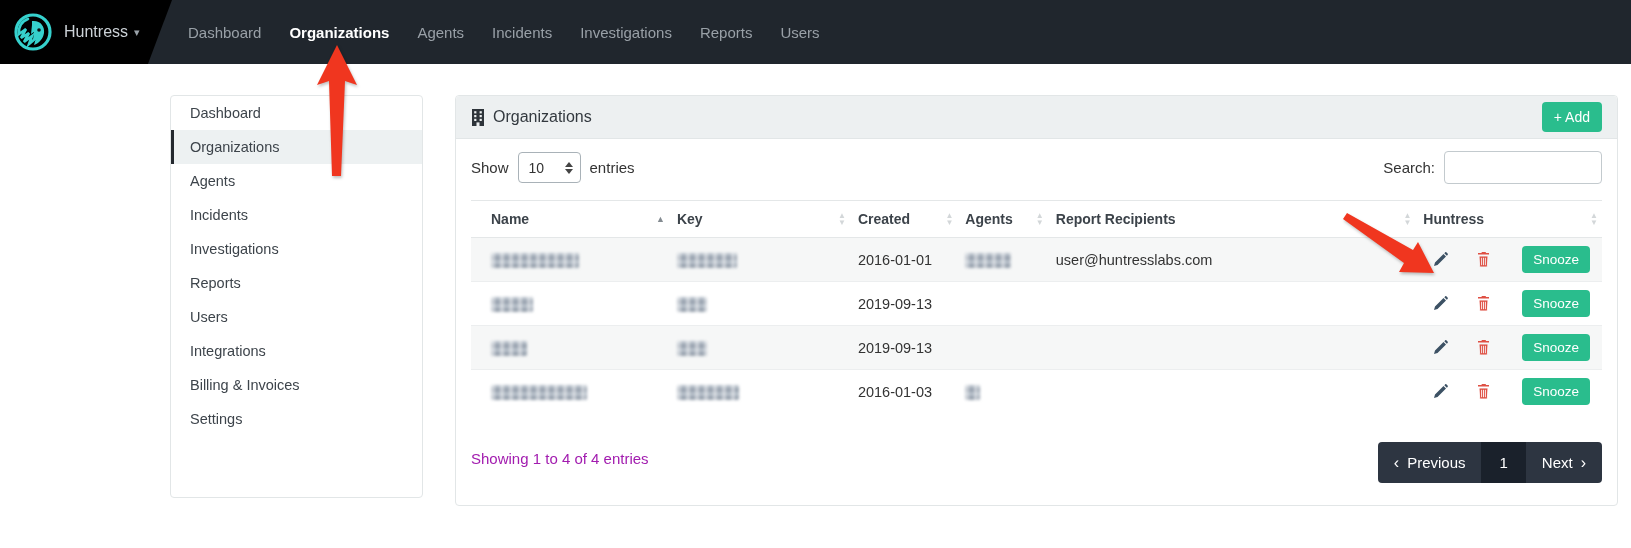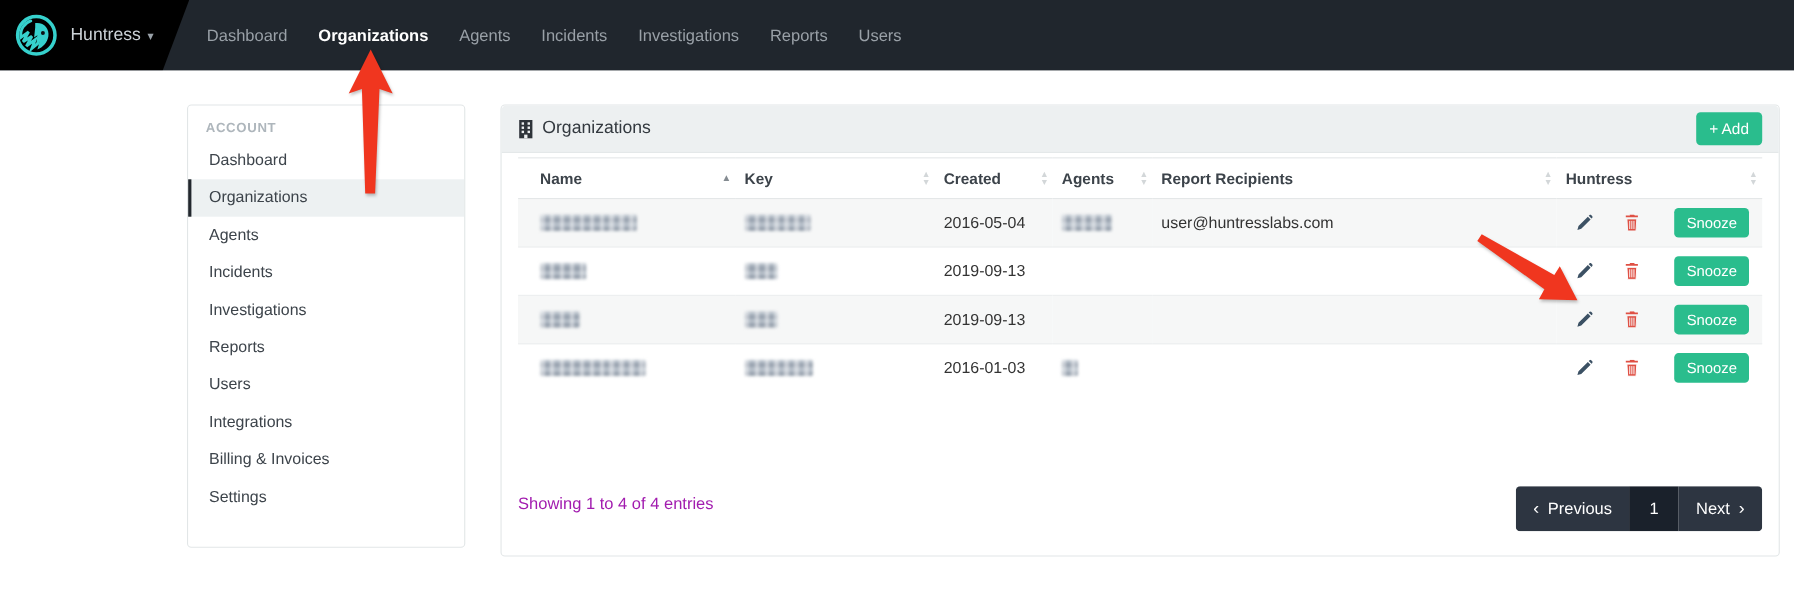--- a/index.html
+++ b/index.html
@@ -97,21 +97,20 @@
     <span class="nav-item active">Organizations</span>
     <span class="nav-item">Agents</span>
     <span class="nav-item">Incidents</span>
     <span class="nav-item">Investigations</span>
     <span class="nav-item">Reports</span>
     <span class="nav-item">Users</span>
   </div>
 </div>
 
 <div class="sidebar">
-  <div class="sidebar-section">ACCOUNT</div>
   <div class="sidebar-item">Dashboard</div>
   <div class="sidebar-item active">Organizations</div>
   <div class="sidebar-item">Agents</div>
   <div class="sidebar-item">Incidents</div>
   <div class="sidebar-item">Investigations</div>
   <div class="sidebar-item">Reports</div>
   <div class="sidebar-item">Users</div>
   <div class="sidebar-item">Integrations</div>
   <div class="sidebar-item">Billing &amp; Invoices</div>
   <div class="sidebar-item">Settings</div>
@@ -126,20 +125,37 @@
       <rect x="3.2" y="6" width="2.2" height="2.2" fill="#edf0f1"></rect>
         <rect x="8.6" y="6" width="2.2" height="2.2" fill="#edf0f1"></rect>
       <rect x="3.2" y="9.8" width="2.2" height="2.2" fill="#edf0f1"></rect>
         <rect x="8.6" y="9.8" width="2.2" height="2.2" fill="#edf0f1"></rect>
       <rect x="5.5" y="13.4" width="3" height="3.6" fill="#edf0f1"></rect>
     </svg>
     <span class="panel-title">Organizations</span>
     <button class="btn-add">+ Add</button>
   </div>
 
+  <div class="controls">
+    <div class="show-group">
+      <span>Show</span>
+      <div class="length-select">
+        <span>10</span>
+        <span class="spinner">
+            <i class="up"></i>
+            <i class="down"></i>
+          </span>
+      </div>
+      <span>entries</span>
+    </div>
+    <div class="search-group">
+      <span>Search:</span>
+      <input class="search-input" type="text" value="" style="">
+    </div>
+  </div>
 
   <table class="orgs">
     <colgroup>
       <col style="width:17.5%">
         <col style="width:16%">
         <col style="width:9.5%">
       <col style="width:8%">
         <col style="width:32.5%">
         <col style="width:16.5%">
     </colgroup>
@@ -173,21 +189,21 @@
           <span class="sort">
               <span>▲</span>
               <span>▼</span>
             </span></th>
       </tr>
     </thead>
     <tbody>
       <tr>
         <td><span class="redacted" style="width:88px"></span></td>
         <td><span class="redacted" style="width:60px"></span></td>
-        <td>2016-05-04</td>
+        <td>2016-01-01</td>
         <td><span class="redacted" style="width:46px"></span></td>
         <td>user@huntresslabs.com</td>
         <td>
             <div class="actions-cell">
           <button class="icon-btn">
                 <svg width="15" height="15" viewBox="0 0 15 15">
                   <path d="M1 14 L2 10.5 L10.5 2 L13 4.5 L4.5 13 Z M11.3 1.2 L13.8 3.7 L14.6 2.9 C15 2.5 15 1.9 14.6 1.5 L13.5 .4 C13.1 0 12.5 0 12.1 .4 Z" fill="#3c5164"></path>
                 </svg>
               </button>
           <button class="icon-btn">

